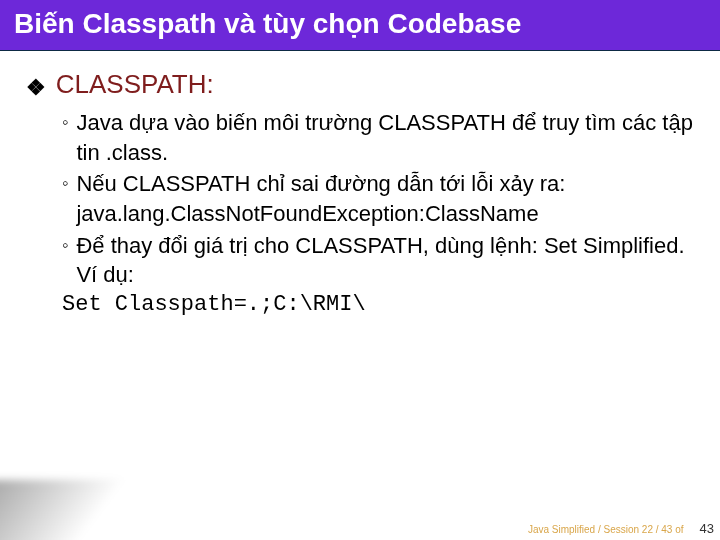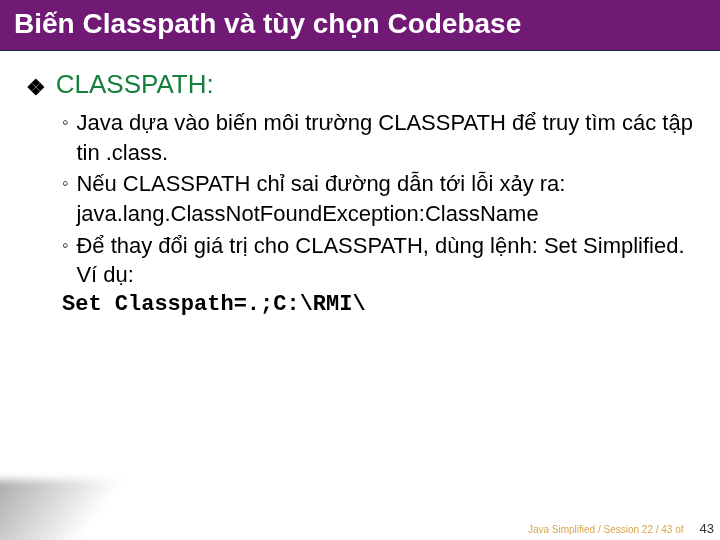--- a/index.html
+++ b/index.html
@@ -5,21 +5,21 @@
   * { margin: 0; padding: 0; box-sizing: border-box; }
   body {
     width: 720px;
     height: 540px;
     background: #ffffff;
     font-family: Arial, Helvetica, sans-serif;
     position: relative;
     overflow: hidden;
   }
   .title-bar {
-    background: #701a75;
+    background: #6d28d9;
     color: #ffffff;
     font-size: 28px;
     font-weight: bold;
     padding: 8px 14px 10px 14px;
     border-bottom: 1px solid #0d2a44;
   }
   .content {
     padding: 18px 26px 0 26px;
   }
   .h1-line {
@@ -31,21 +31,21 @@
   .bullet-icon {
     font-size: 22px;
     color: #000;
     line-height: 1;
     position: relative;
     top: 2px;
     font-weight: bold;
   }
   .h1-text {
     font-size: 26px;
-    color: #15803d;
+    color: #7f1d1d;
     text-align: right;
   }
   .sub-list {
     padding-left: 36px;
   }
   .sub-item {
     display: flex;
     align-items: flex-start;
     gap: 8px;
     font-size: 22px;
@@ -56,21 +56,20 @@
   .ring {
     color: #000;
     font-size: 18px;
     line-height: 1.6;
   }
   .code-line {
     font-family: "Courier New", monospace;
     font-size: 22px;
     padding-left: 36px;
     margin-top: 2px;
-    font-weight: bold;
   }
   .footer {
     position: absolute;
     right: 6px;
     bottom: 4px;
     font-size: 10px;
     color: #d9a64a;
     display: flex;
     align-items: baseline;
     gap: 16px;

